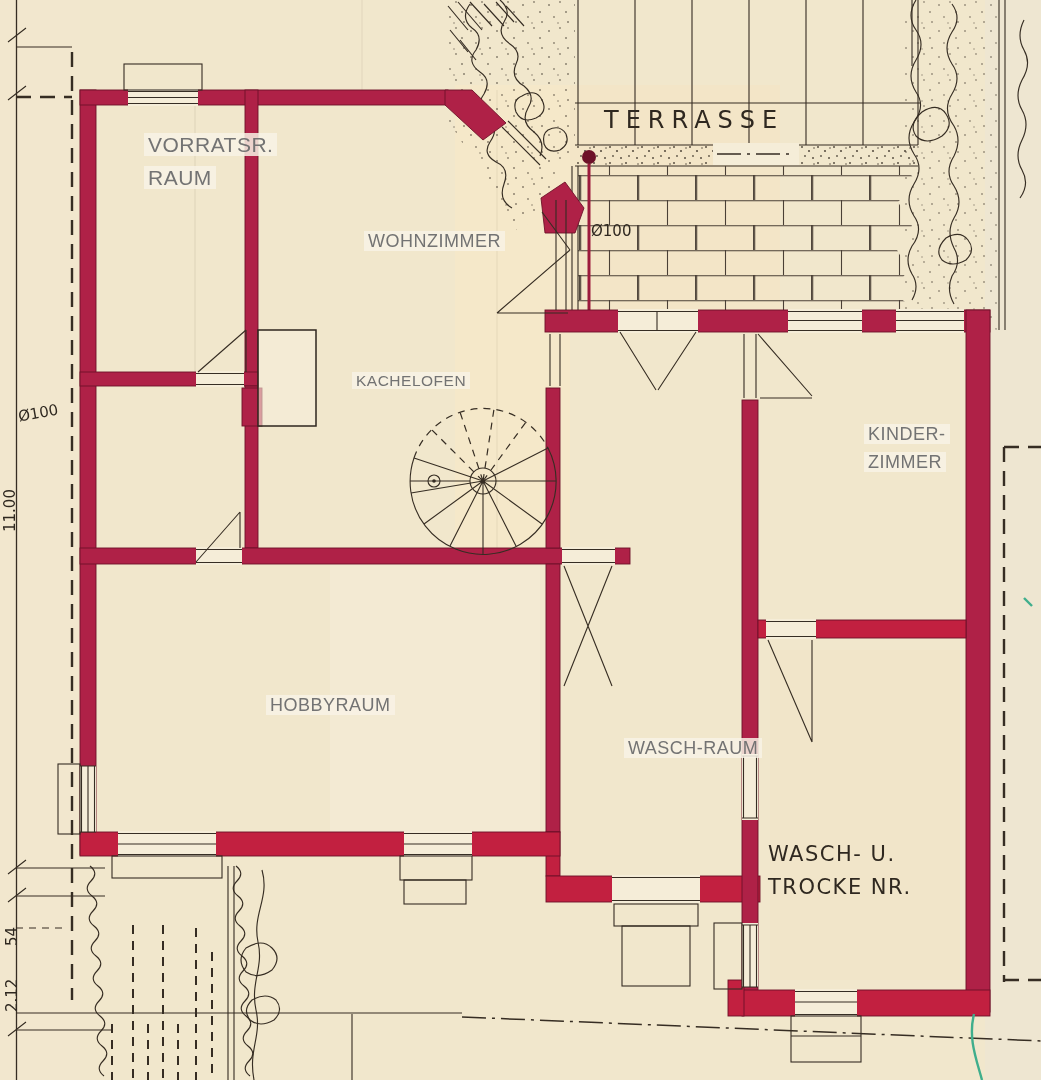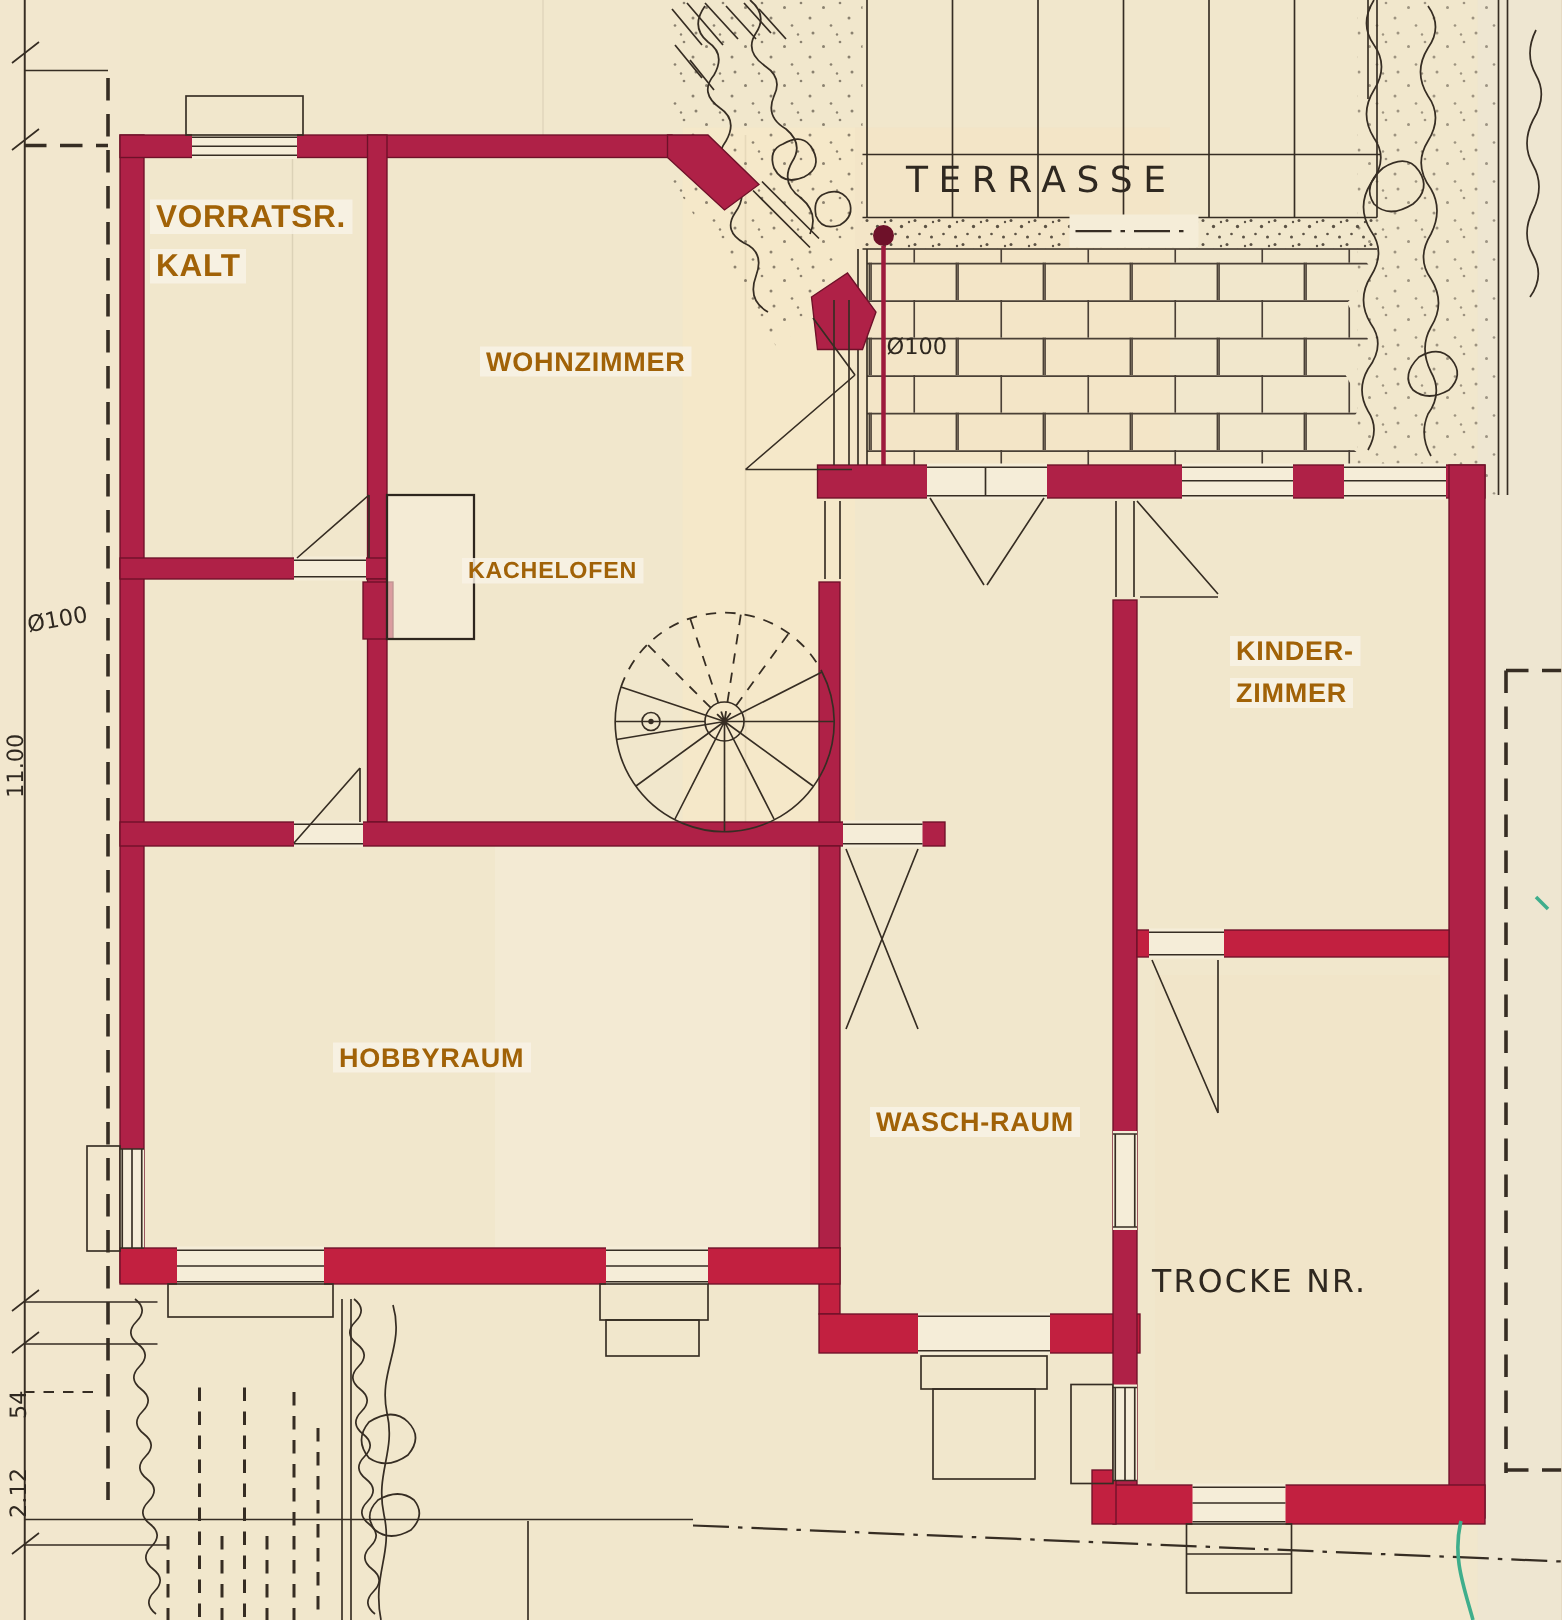--- a/index.html
+++ b/index.html
@@ -16,22 +16,22 @@
   .op {fill:var(--paperLight);stroke:none;}
   .dash {stroke:var(--line);fill:none;stroke-width:2.4;stroke-dasharray:15 9;}
   .fence{stroke:var(--line);fill:none;stroke-width:2;stroke-dasharray:9 7;}
   .dashdot{stroke:var(--line);fill:none;stroke-width:1.5;stroke-dasharray:24 6 3 6;}
   .sdash{stroke:var(--line);fill:none;stroke-width:1.2;stroke-dasharray:7 6;}
   .redl{stroke:var(--redLine);fill:none;}
   .grn {stroke:var(--greenMark);fill:none;stroke-width:2.4;}
   .veg {stroke:var(--line);fill:none;stroke-width:1.15;}
   .faint{stroke:#8e8066;fill:none;stroke-width:1;}
 
-  .lbl{position:absolute;font-weight:bold;color:#a16207;white-space:nowrap;
-       font-size:18px;line-height:30px;letter-spacing:0.5px;}
+  .lbl{position:absolute;font-weight:normal;color:#737373;white-space:nowrap;
+       font-size:18px;line-height:30px;letter-spacing:0.5px;margin-left:44px;}
   .lbl span{background:rgba(248,242,229,0.85);padding:0 4px;}
   .arch{position:absolute;font-family:"DejaVu Sans",sans-serif;font-weight:400;
         color:#2f2820;white-space:nowrap;}
   .vtext{transform:rotate(-90deg);transform-origin:0 0;}
 </style>
 </head>
 <body>
 
 <div id="sheet">
 
@@ -258,21 +258,21 @@
   </g>
 
   <g>
     <path d="M974,1014 C968,1038 976,1058 982,1080" class="grn"></path>
     <path d="M1024,598 l8,8" class="grn"></path>
   </g>
 </svg>
 
 <div class="lbl" style="left:100px;top:128px;font-size:21px;line-height:33px;">
   <div><span>VORRATSR.</span></div>
-  <div><span>KALT</span></div>
+  <div><span>RAUM</span></div>
 </div>
 
 <div class="lbl" style="left:320px;top:226px;text-align:right;">
   <span>WOHNZIMMER</span>
 </div>
 
 <div class="lbl" style="left:308px;top:366px;font-size:15.5px;">
   <span>KACHELOFEN</span>
 </div>
 
@@ -288,20 +288,21 @@
 
 <div class="lbl" style="left:580px;top:733px;">
   <span>WASCH-RAUM</span>
 </div>
 
 <div class="arch" style="left:592px;top:106px;font-size:24px;letter-spacing:7px;margin-left:12px;">
   <span>TERRASSE</span>
 </div>
 
 <div class="arch" style="left:768px;top:838px;font-size:21px;line-height:33px;letter-spacing:1.5px;">
+  <div><span>WASCH- U.</span></div>
   <div><span>TROCKE NR.</span></div>
 </div>
 
 <div class="arch" style="left:591px;top:222px;font-size:15px;">
   <span>Ø100</span>
 </div>
 
 <div class="arch" style="left:18px;top:404px;font-size:15px;transform:rotate(-10deg);">
   <span>Ø100</span>
 </div>

